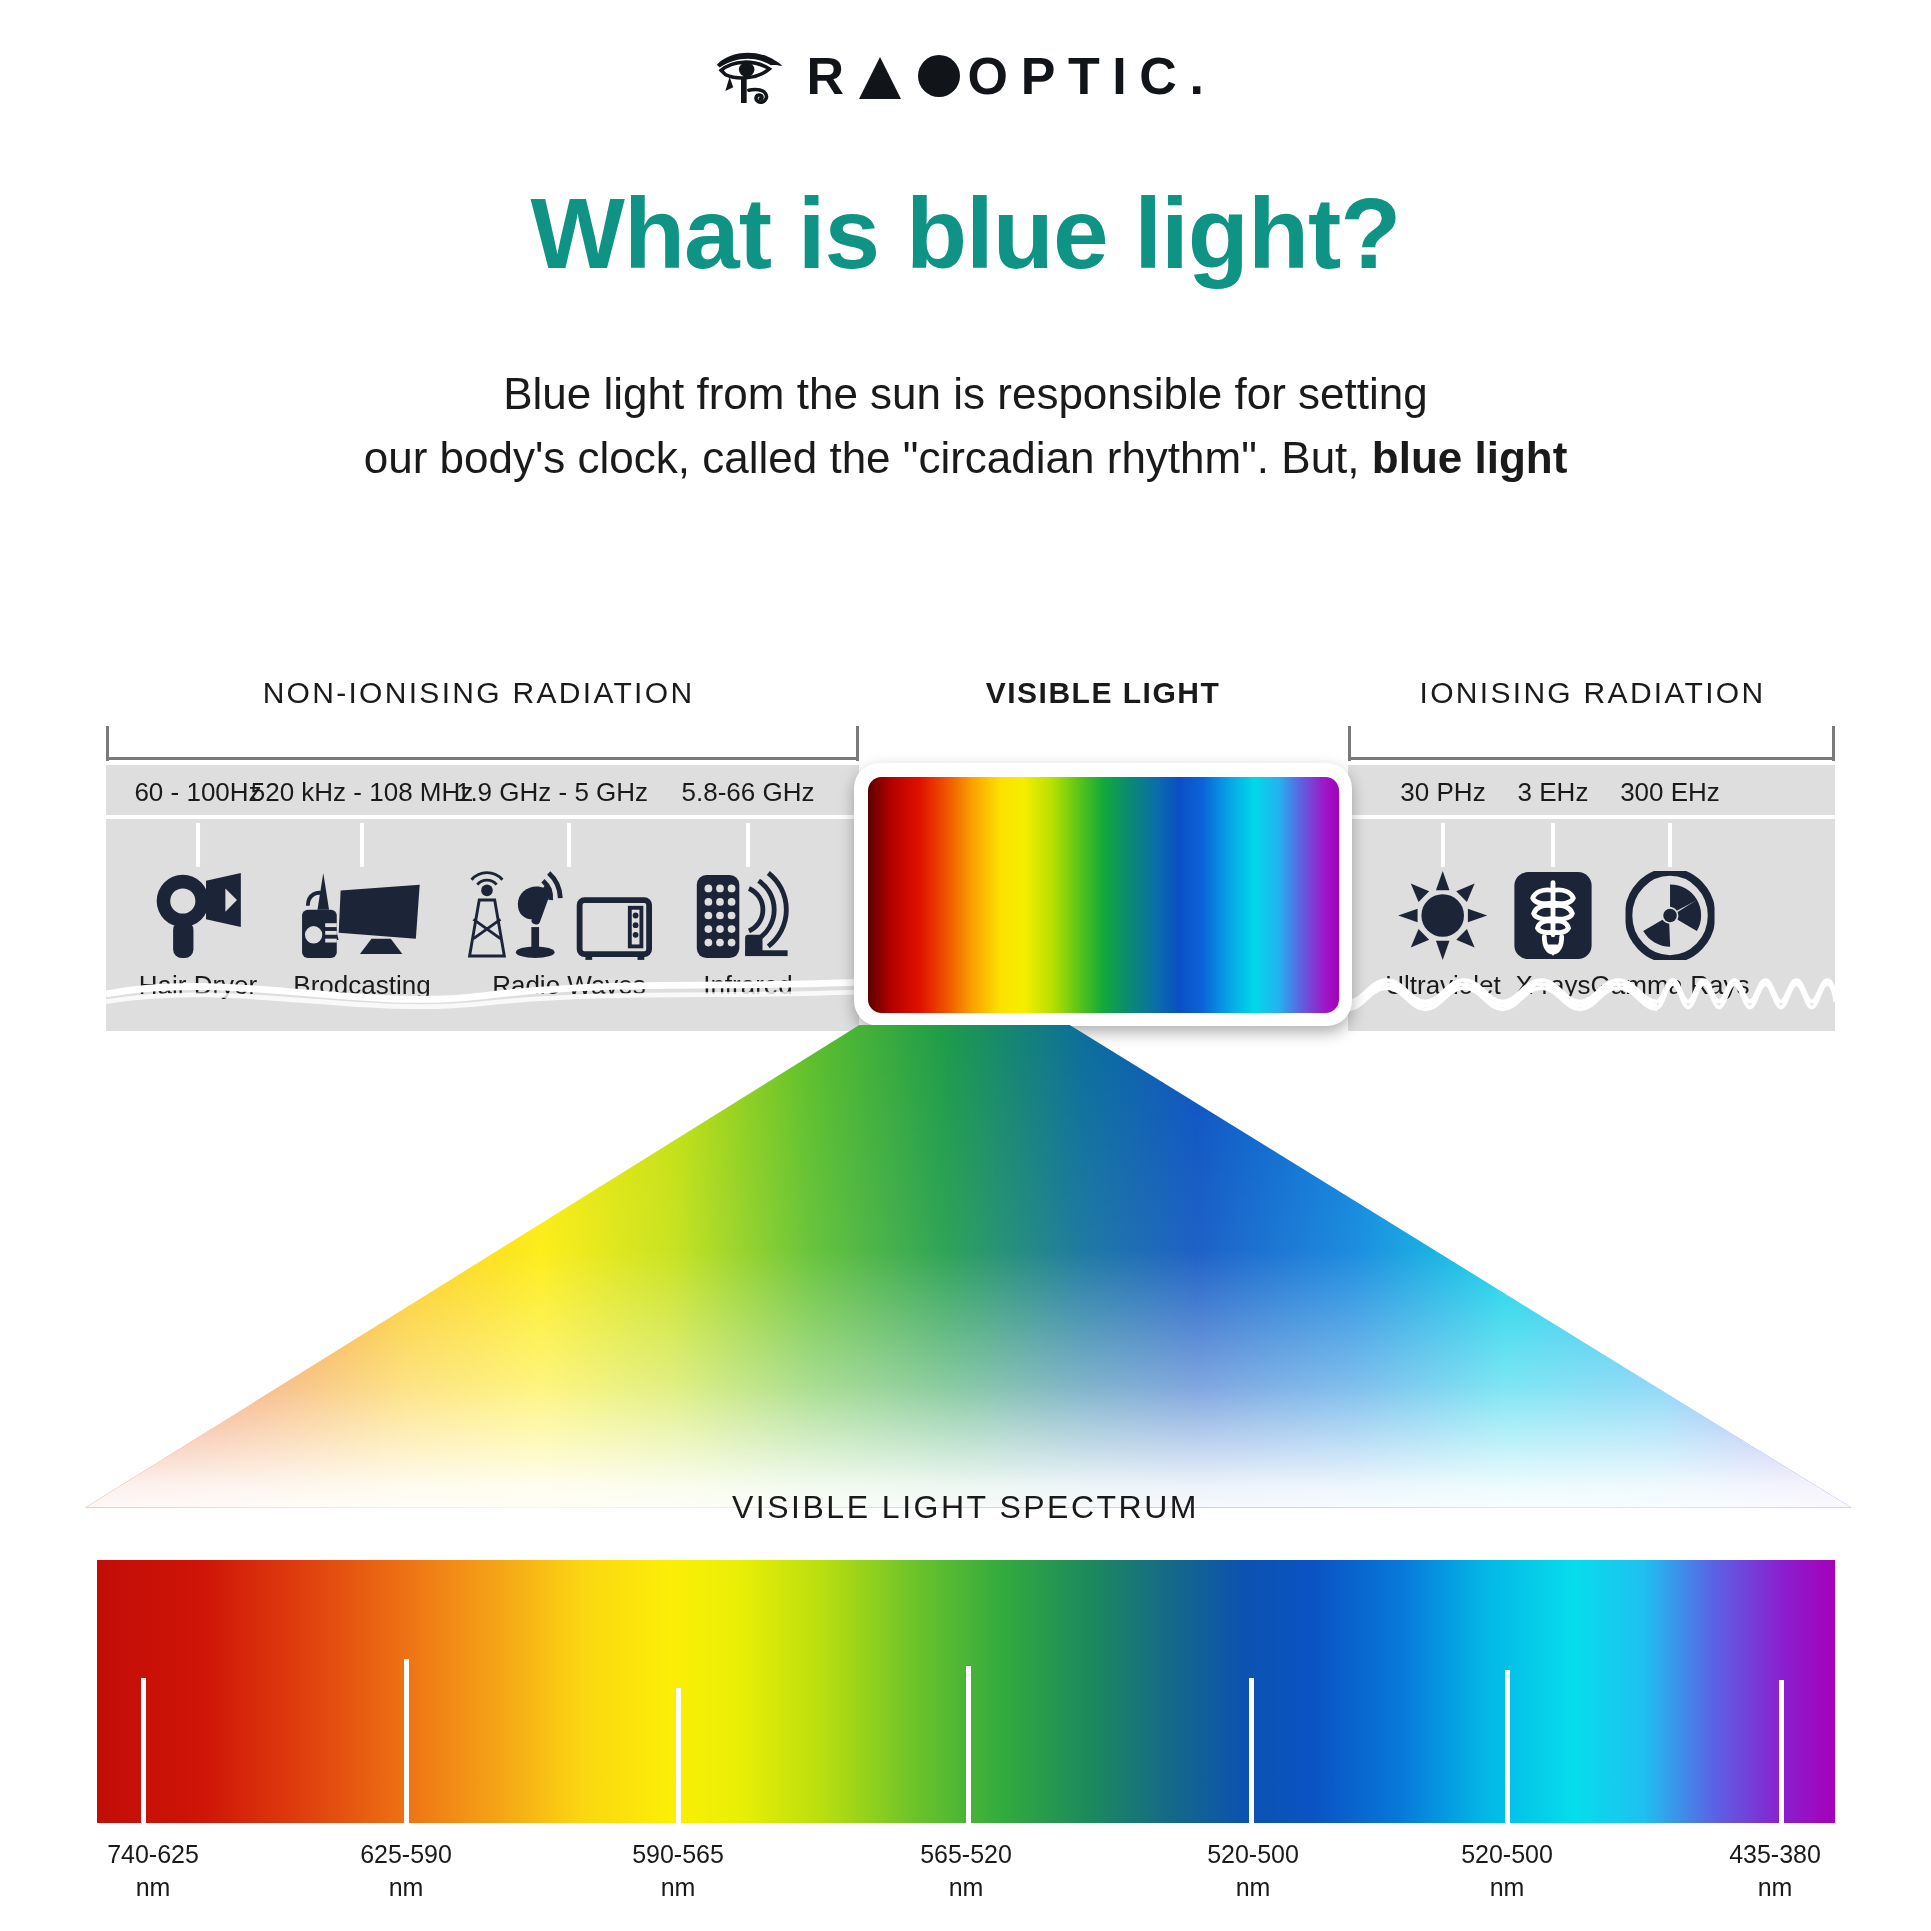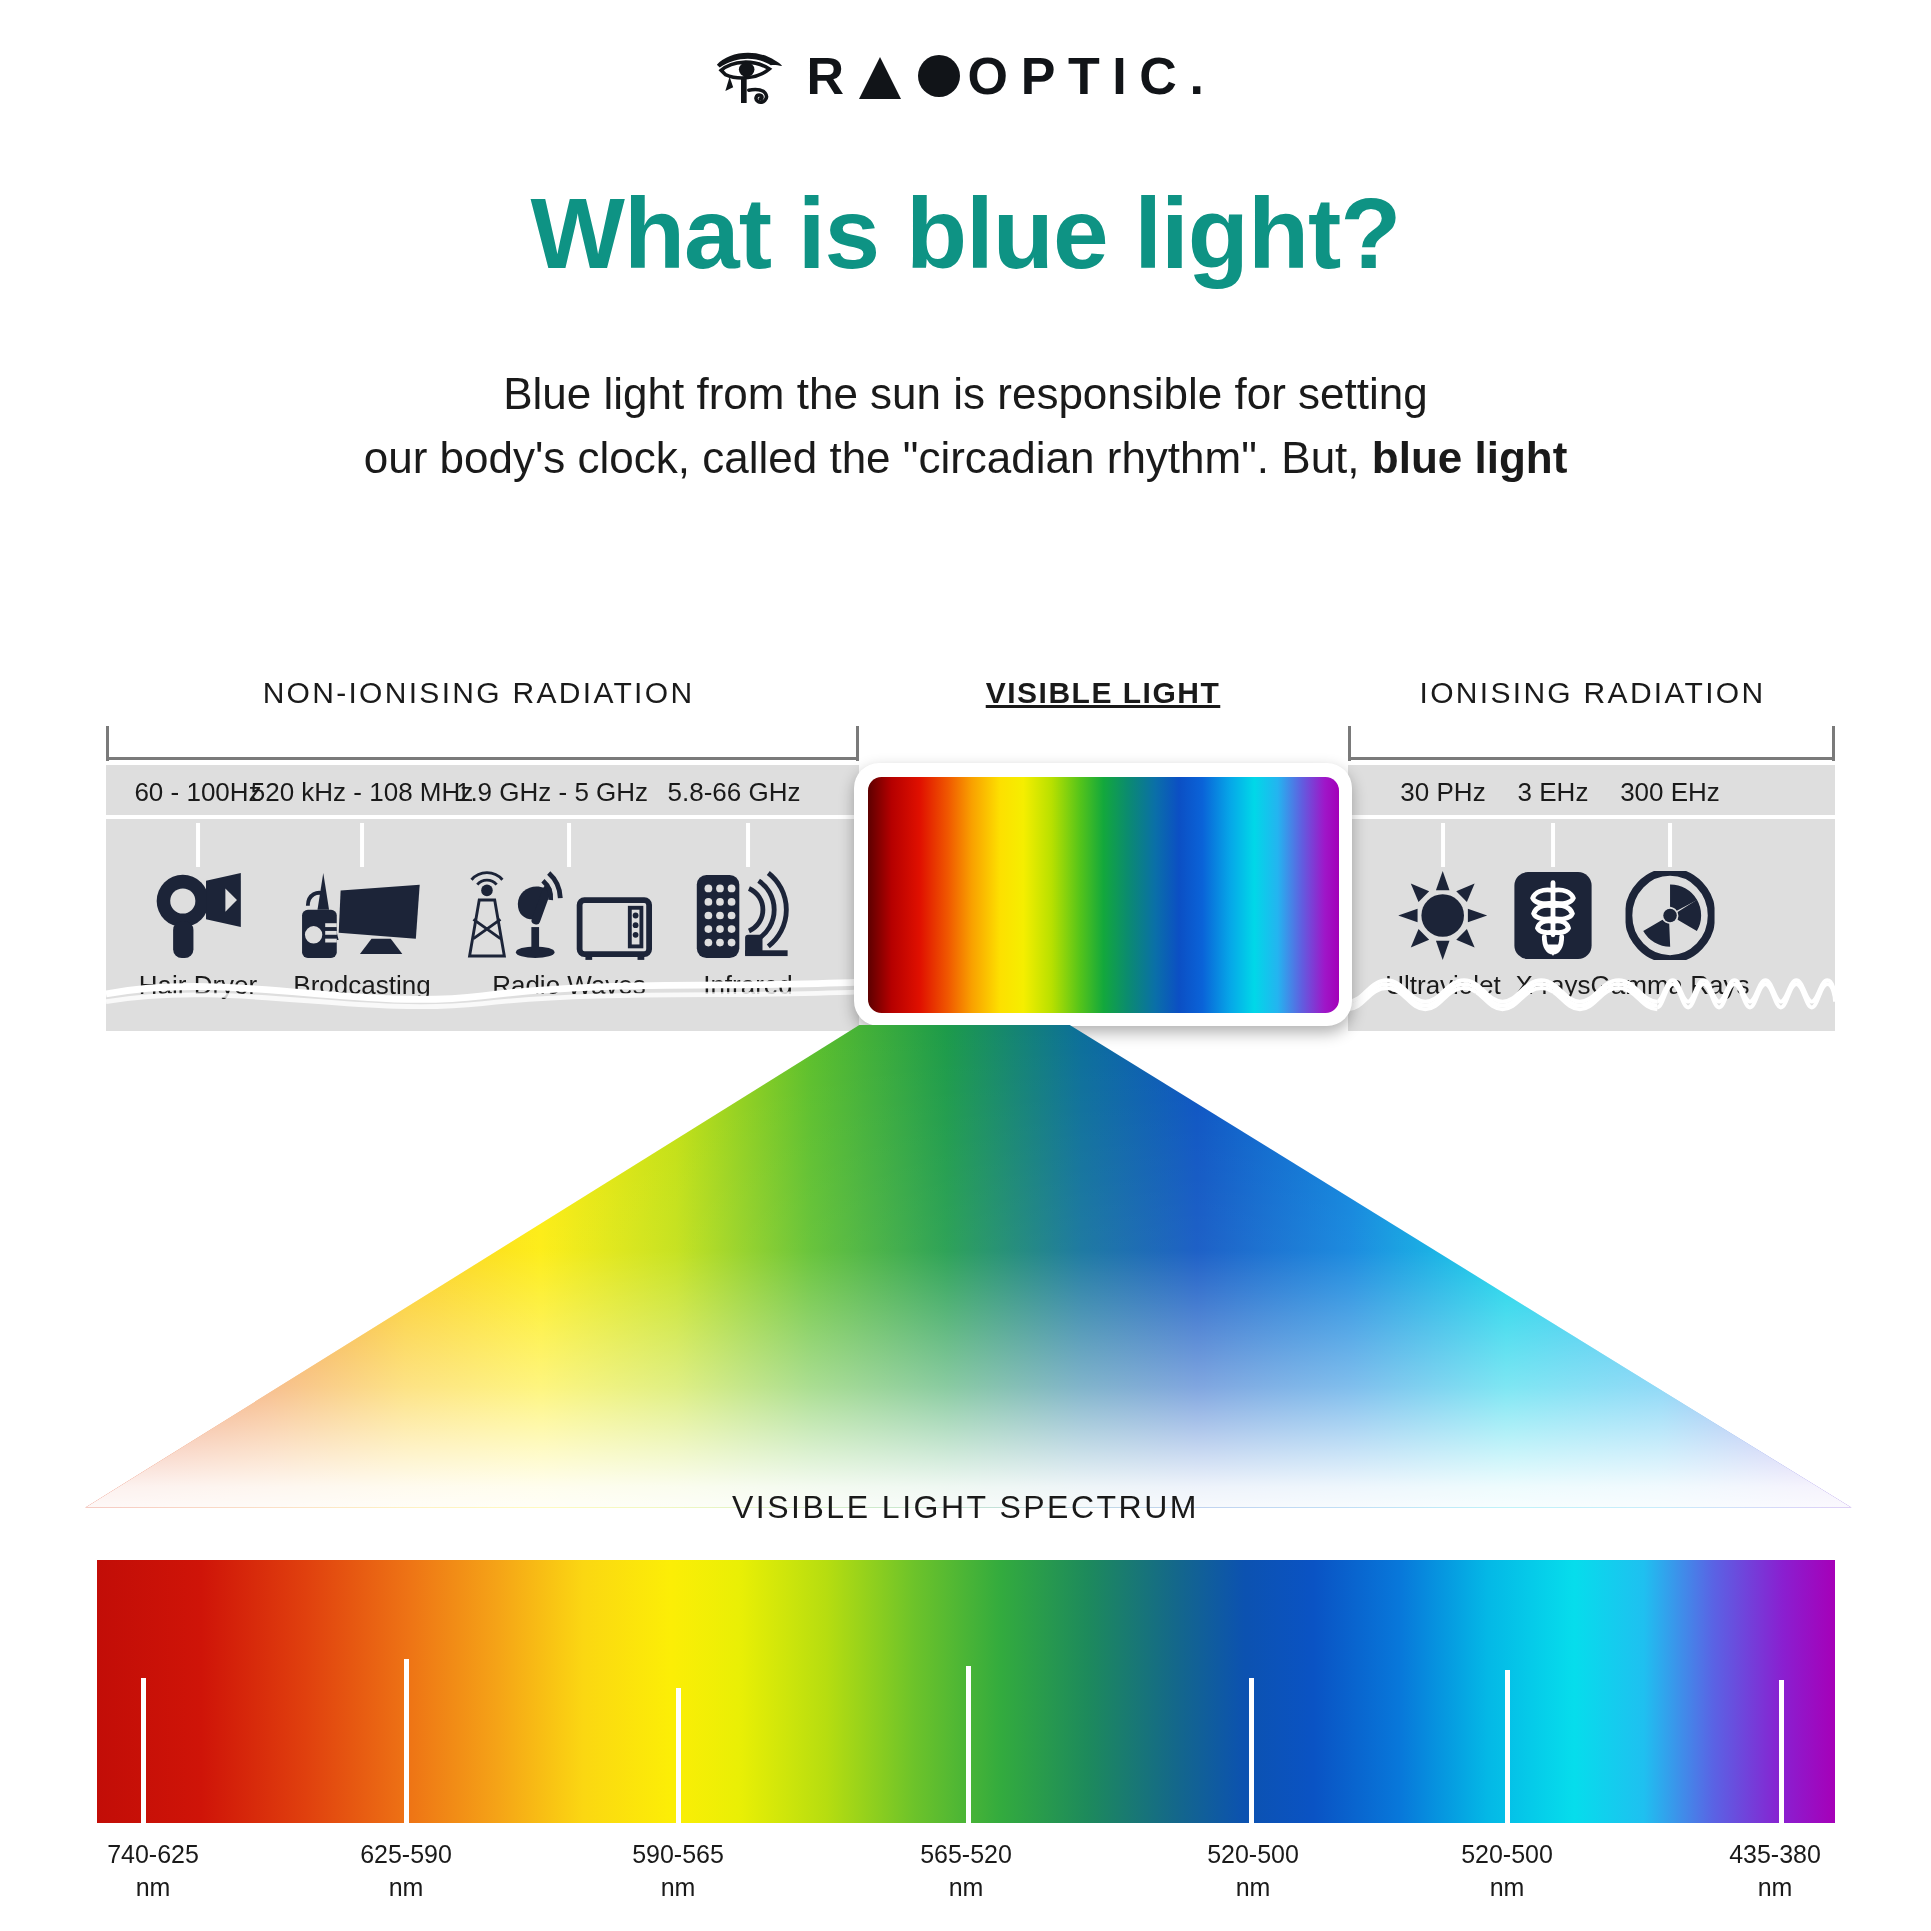--- a/index.html
+++ b/index.html
@@ -146,40 +146,40 @@
 <h1 class="title">What is blue light?</h1>
 
 <p class="subtitle">
   <span>Blue light from the sun is responsible for setting</span><br>
   <span>our body's clock, called the "circadian rhythm". But, </span><b>blue light</b><br>
 </p>
 
 <div class="spectrum-band">
 
   <div class="cat-label" style="left:97px; width:763px;">NON-IONISING RADIATION</div>
-  <div class="cat-label bold" style="left:854px; width:498px;text-decoration:underline;">VISIBLE LIGHT</div>
+  <div class="cat-label bold" style="left:854px; width:498px;">VISIBLE LIGHT</div>
   <div class="cat-label" style="left:1350px; width:485px;">IONISING RADIATION</div>
 
   <div class="bracket" style="left:106px; width:753px;">
     <div class="tick-l"></div>
       <div class="hline"></div>
       <div class="tick-r"></div>
   </div>
   <div class="bracket" style="left:1348px; width:487px;">
     <div class="tick-l"></div>
       <div class="hline"></div>
       <div class="tick-r"></div>
   </div>
 
   <div class="grey-panel" style="left:106px; width:753px;">
     <div class="freq-strip">
       <div class="freq-lbl" style="left:92px;">60 - 100Hz</div>
       <div class="freq-lbl" style="left:256px;">520 kHz - 108 MHz</div>
       <div class="freq-lbl" style="left:446px;">1.9 GHz - 5 GHz</div>
-      <div class="freq-lbl" style="left:628px;">5.8-66 GHz</div>
+      <div class="freq-lbl" style="left:642px;">5.8-66 GHz</div>
     </div>
     <div class="vtick" style="left:92px;"></div>
     <div class="vtick" style="left:256px;"></div>
     <div class="vtick" style="left:463px;"></div>
     <div class="vtick" style="left:642px;"></div>
 
     <div class="icon-cell" style="left:92px;">
       <span>
         <svg width="93" height="89" viewBox="0 0 96 92">
             <g fill="#1c2438">

